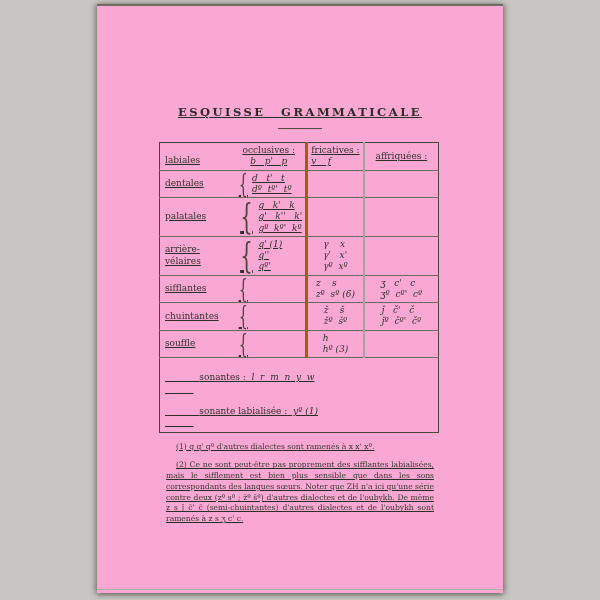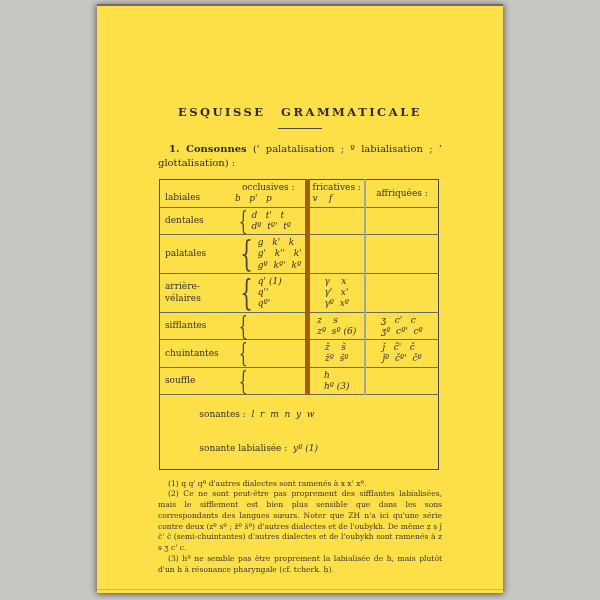--- a/index.html
+++ b/index.html
@@ -8,24 +8,25 @@
     background:#c8c6c3;
     font-family:"DejaVu Serif", serif;
     color:#2f2d28;
     position:relative;
     overflow:hidden;
   }
   .page{
     position:absolute;
     left:97px;top:4px;
     width:406px;height:589px;
-    background:#fde047;
+    background:#f9a8d4;
     border-top:2px solid #716c63;
     box-shadow:-3px 0 5px rgba(60,55,45,.35), 3px 0 5px rgba(60,55,45,.35), 0 3px 4px rgba(60,55,45,.3);
     box-sizing:border-box;
+    text-decoration:underline;
   }
   .page::after{ 
     content:"";position:absolute;left:0;right:0;bottom:3px;height:1px;background:#b9b2a2;
   }
   .content{padding:0 61px;}
   h1.title{
     margin:99px 0 0;
     font-size:11.5px;
     font-weight:bold;
     text-align:center;
@@ -53,21 +54,21 @@
     color:#34312b;
   }
   table.cons{border:1.5px solid #4a463c;}
   td{
     padding:2px 3px;
     vertical-align:middle;
     border-bottom:1px solid #6e695c;
   }
   td.lbl{width:72px;padding-left:5px;}
   td.occ{width:62px;}
-  td.fric{width:53px;border-left:5px solid #a16207;text-align:center;}
+  td.fric{width:53px;border-left:3px solid #a16207;text-align:center;}
   td.affr{width:82px;border-left:2px solid #a3a3a3;text-align:center;}
   tr.r-header td.lbl{vertical-align:bottom;padding-bottom:3px;}
   .coltitle{text-align:center;font-style:normal;}
   .occwrap{display:flex;align-items:center;}
   .brace{
     flex:0 0 9px;
     line-height:0;
     font-weight:200;
     color:#4a463c;
     transform:scaleX(.55);
@@ -80,41 +81,40 @@
   tr.r-son td{border-bottom:none;padding:3px 5px;}
   .sonline{white-space:pre;}
   .sonlbl{font-style:normal;margin-top:28px;}
   .footnotes{
     margin-top:9px;
     font-size:7.6px;
     line-height:1.42;
     text-align:justify;
     color:#3a372f;
   }
-  .footnotes p{margin:0;text-indent:10px;}
+  .footnotes p{margin:8px;text-indent:10px;}
 </style>
 </head>
 <body>
 
 <div class="page">
   <div class="content">
 
     <h1 class="title">ESQUISSE GRAMMATICALE</h1>
     <div class="title-rule"></div>
 
-    <p class="intro"><b>1. Consonnes</b><span> (' palatalisation ; º labialisation ; ’ glottalisation) :</span></p>
 
     <table class="cons">
       <tbody>
           <tr class="r-header">
         <td class="lbl"><span>labiales</span></td>
         <td class="occ">
           <div class="lines" style="display:block;">
             <div class="coltitle">occlusives :</div>
-            <div class="phon" style="text-align:left;">b   p'   p</div>
+            <div class="phon" style="text-align:center;">b   p'   p</div>
           </div>
         </td>
         <td class="fric">
           <div class="lines" style="display:block;">
             <div class="coltitle">fricatives :</div>
             <div class="phon" style="text-align:left;">v    f</div>
           </div>
         </td>
         <td class="affr">
           <div class="coltitle">affriquées :</div>
@@ -241,17 +241,16 @@
             <span class="sonlbl">sonante labialisée :</span><span class="phon">  yº (1)</span>
           </div>
         </td>
       </tr>
     </tbody>
       </table>
 
     <div class="footnotes">
       <p>(1) q q' qº d'autres dialectes sont ramenés à x x' xº.</p>
       <p>(2) Ce ne sont peut-être pas proprement des sifflantes labialisées, mais le sifflement est bien plus sensible que dans les sons correspondants des langues sœurs. Noter que ZH n'a ici qu'une série contre deux (zº sº ; žº šº) d'autres dialectes et de l'oubykh. De même ẓ ṣ ǰ č' č (semi-chuintantes) d'autres dialectes et de l'oubykh sont ramenés à z s ʒ c' c.</p>
-      <p>(3) hº ne semble pas être proprement la labialisée de h, mais plutôt d'un h à résonance pharyngale (cf. tcherk. ḥ).</p>
     </div>
 
   </div>
 </div>
 
 </body></html>

